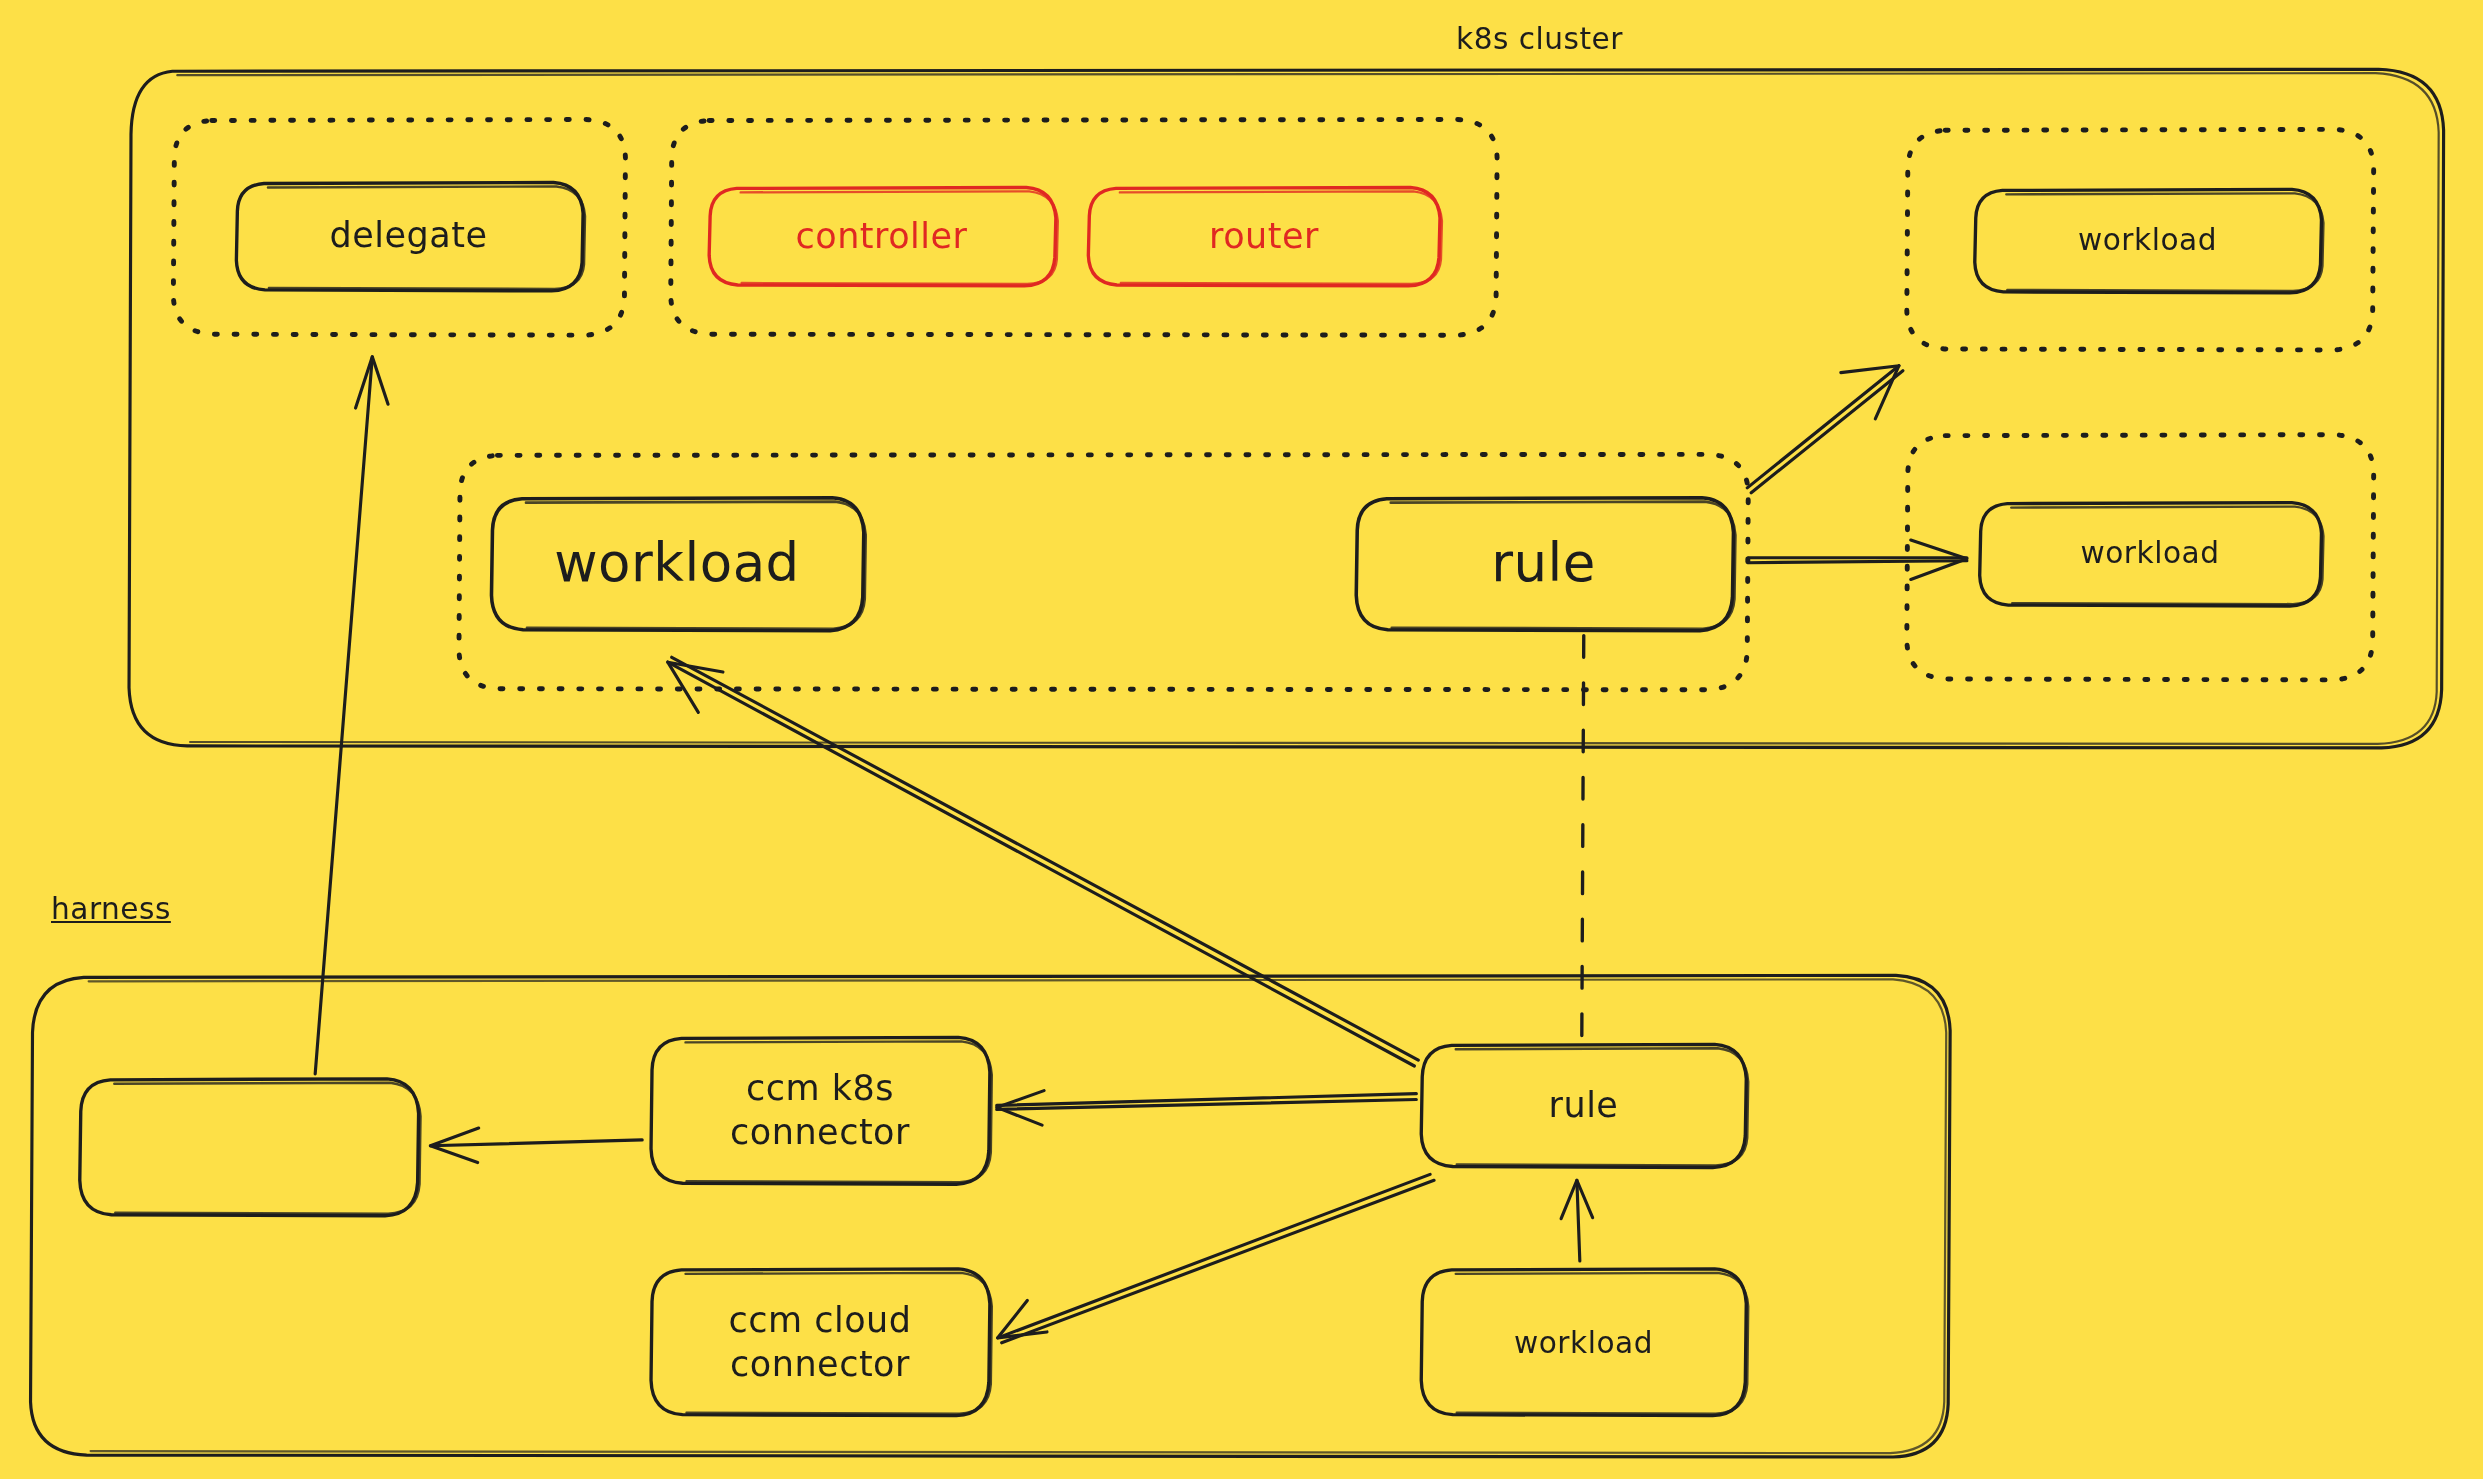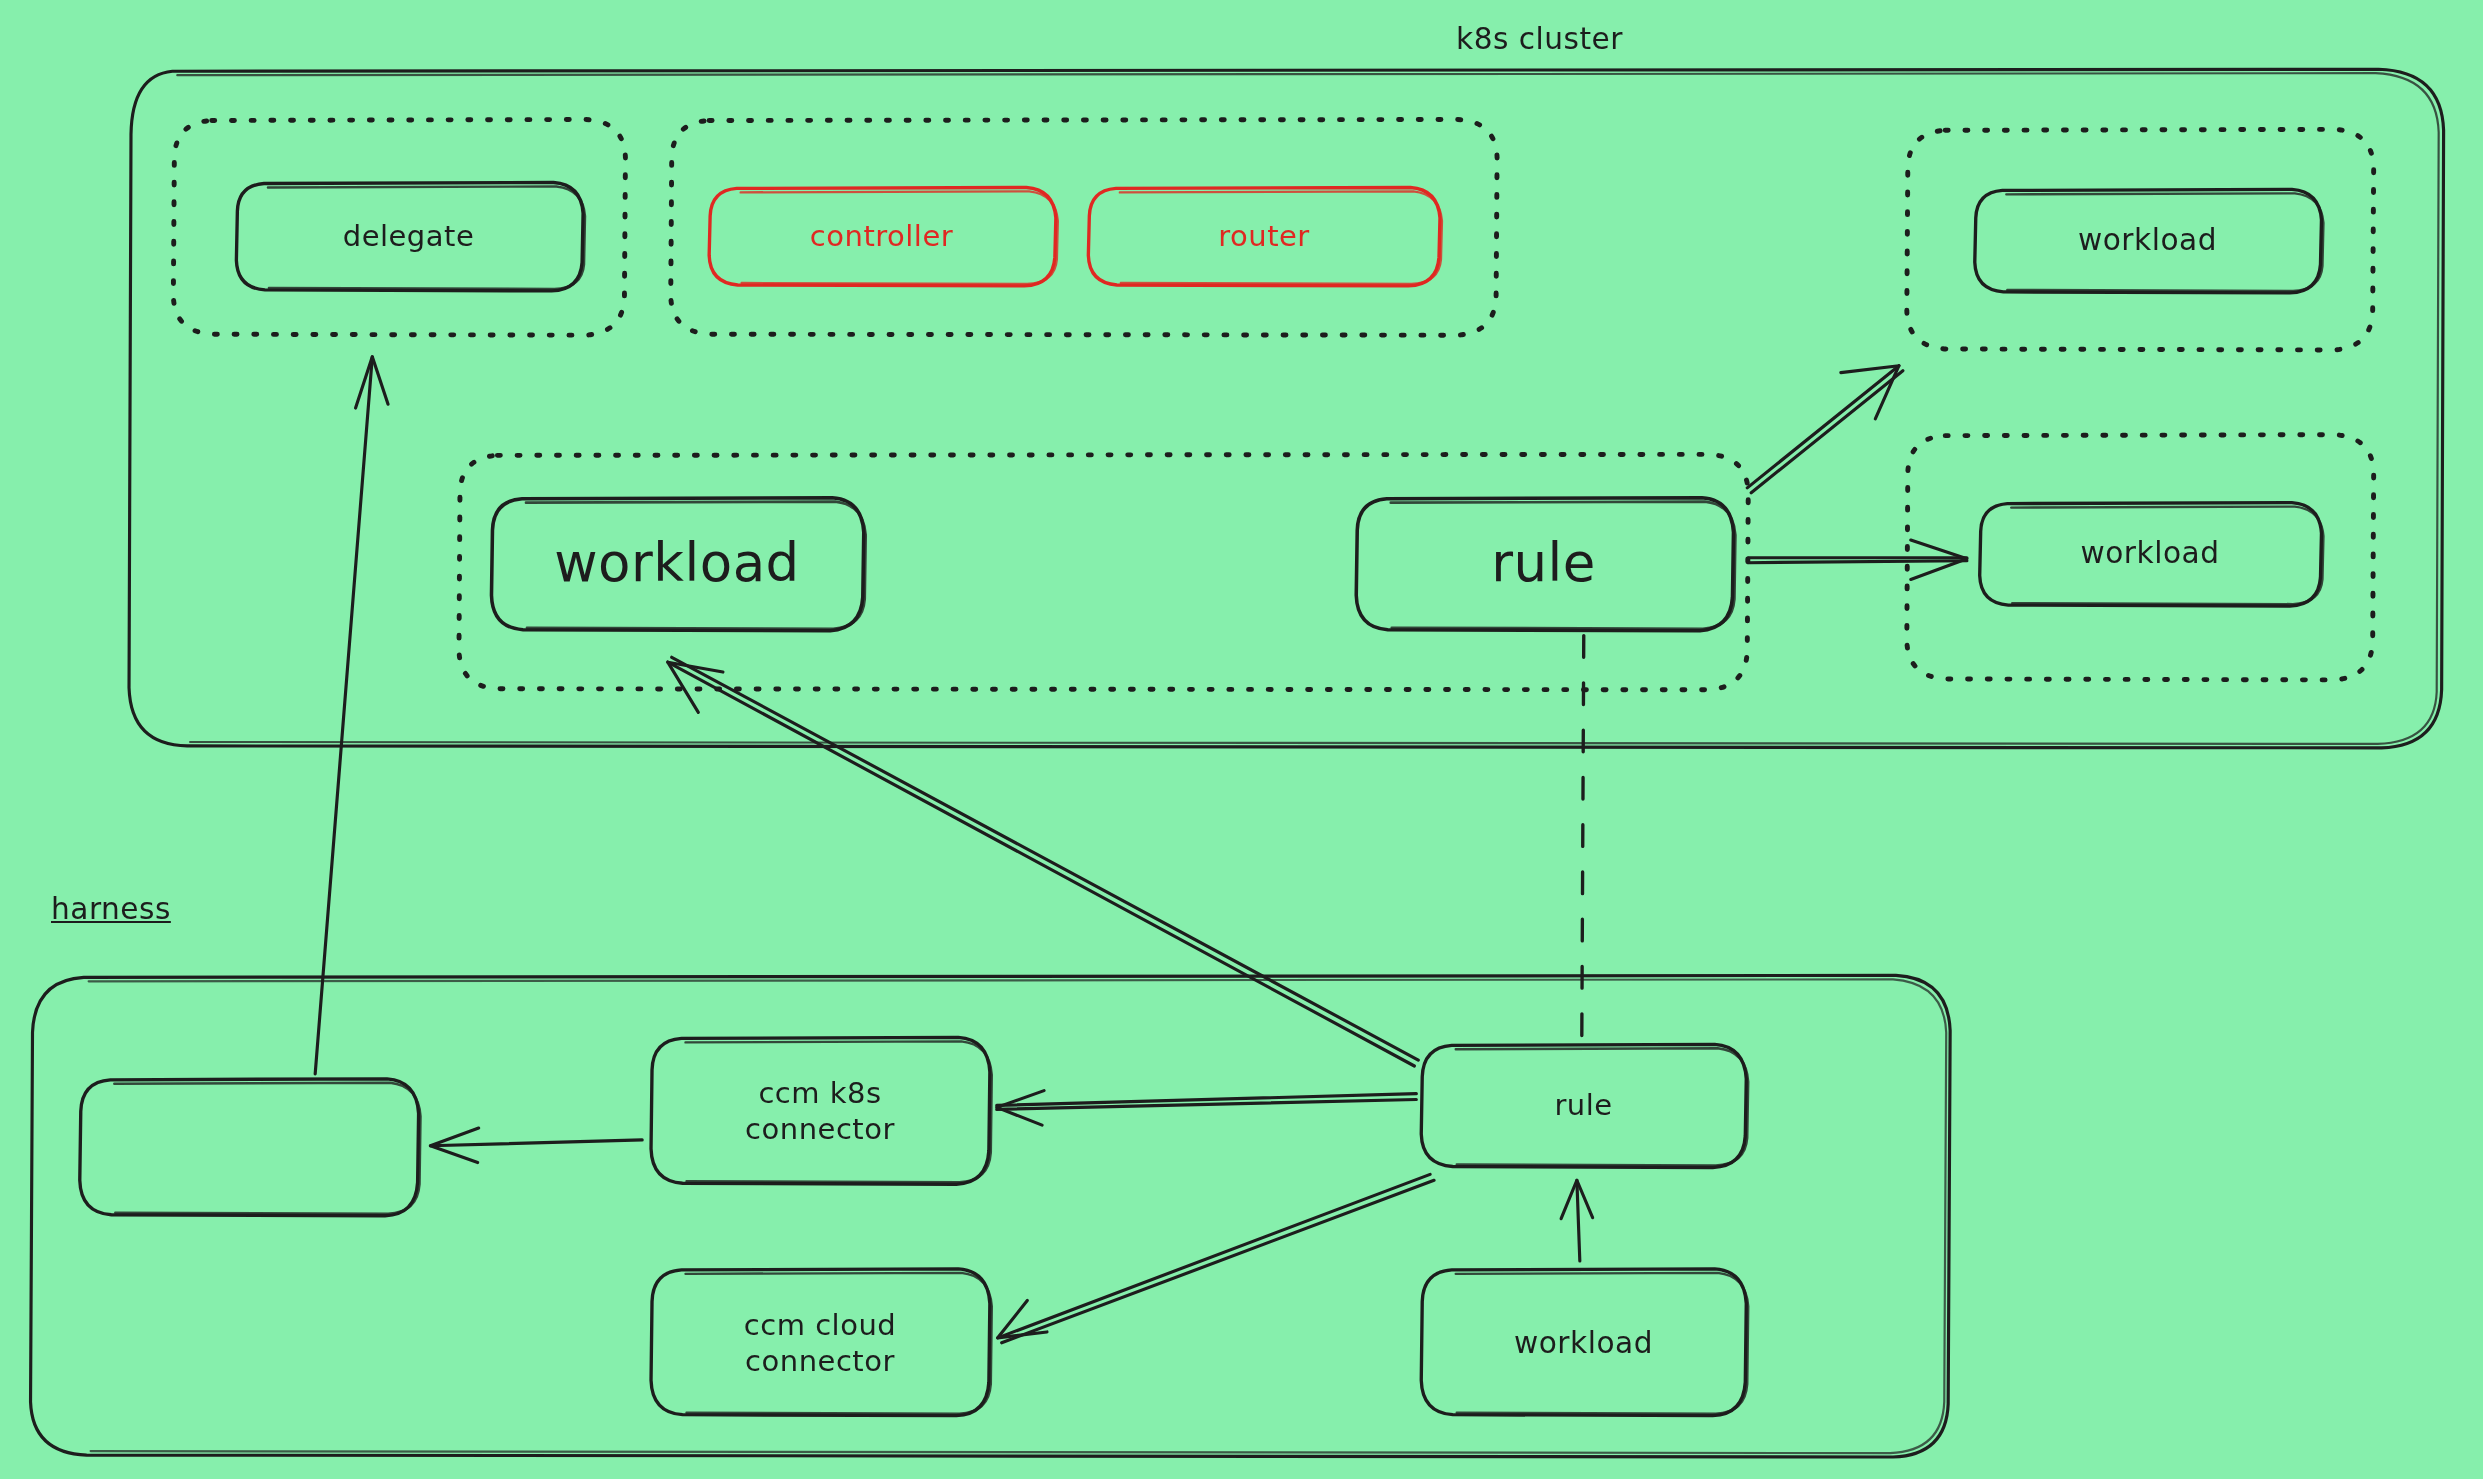--- a/index.html
+++ b/index.html
@@ -4,21 +4,21 @@
 <style>
   html, body {
     margin: 0;
     padding: 0;
     background: #ffffff;
   }
   #canvas {
     position: relative;
     width: 2483px;
     height: 1480px;
-    background: #86efac;
+    background: #fde047;
     font-family: "DejaVu Sans", sans-serif;
     overflow: hidden;
   }
   svg.layer {
     position: absolute;
     inset: 0;
     width: 2483px;
     height: 1480px;
   }
   .node-label, .group-title {
@@ -34,21 +34,21 @@
     line-height: 1.25;
     pointer-events: none;
     white-space: pre-line;
   }
   .node-label.red { color: #e02822; }
   .group-title {
     font-size: 29.6px;
     justify-content: flex-start;
   }
   .sz-xl { font-size: 53px; }
-  .sz-md { font-size: 29px; }
+  .sz-md { font-size: 35px; }
   .sz-sm { font-size: 29.6px; }
   .hit {
     position: absolute;
     background: transparent;
   }
 </style>
 </head>
 <body>
 
 <div id="canvas">

